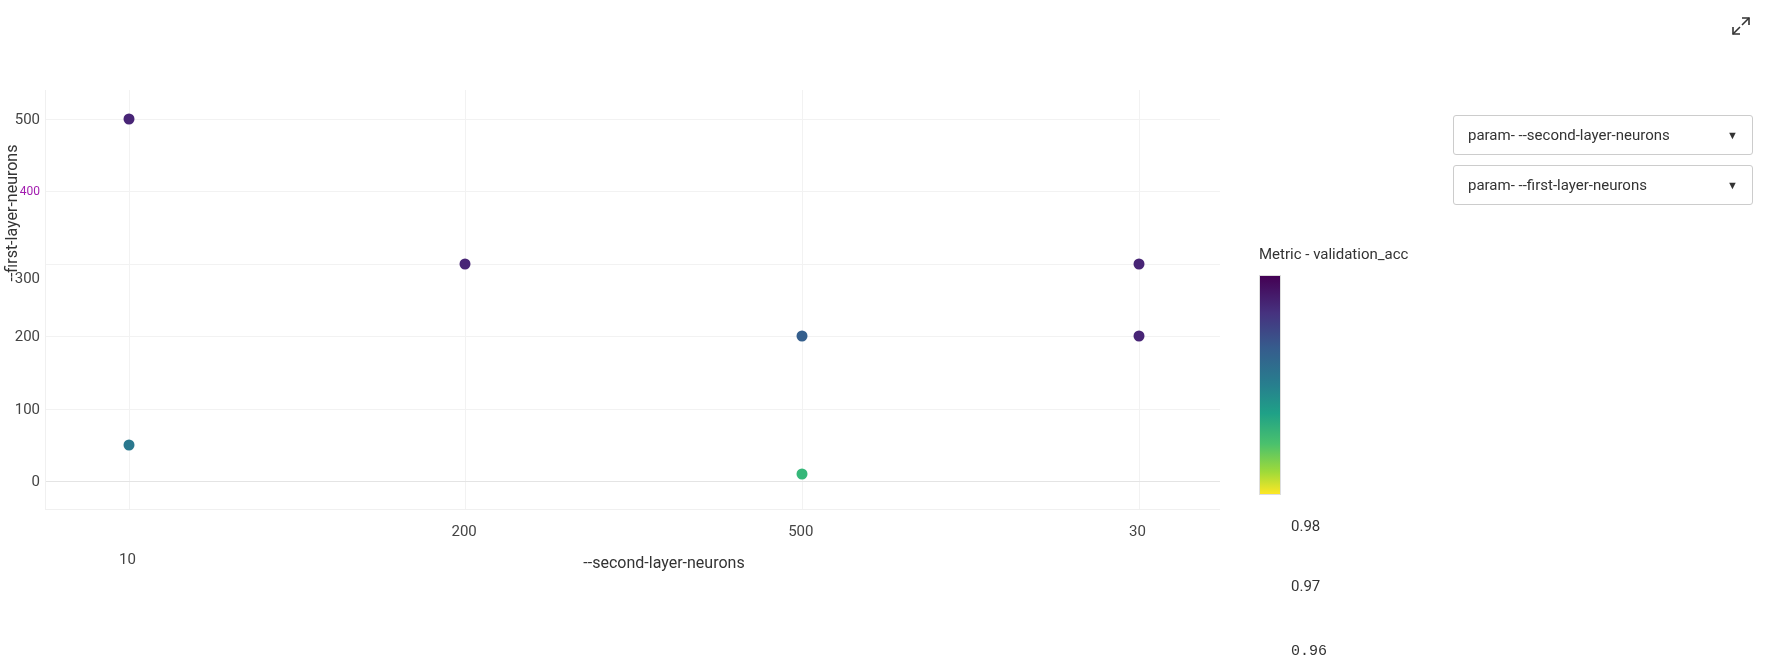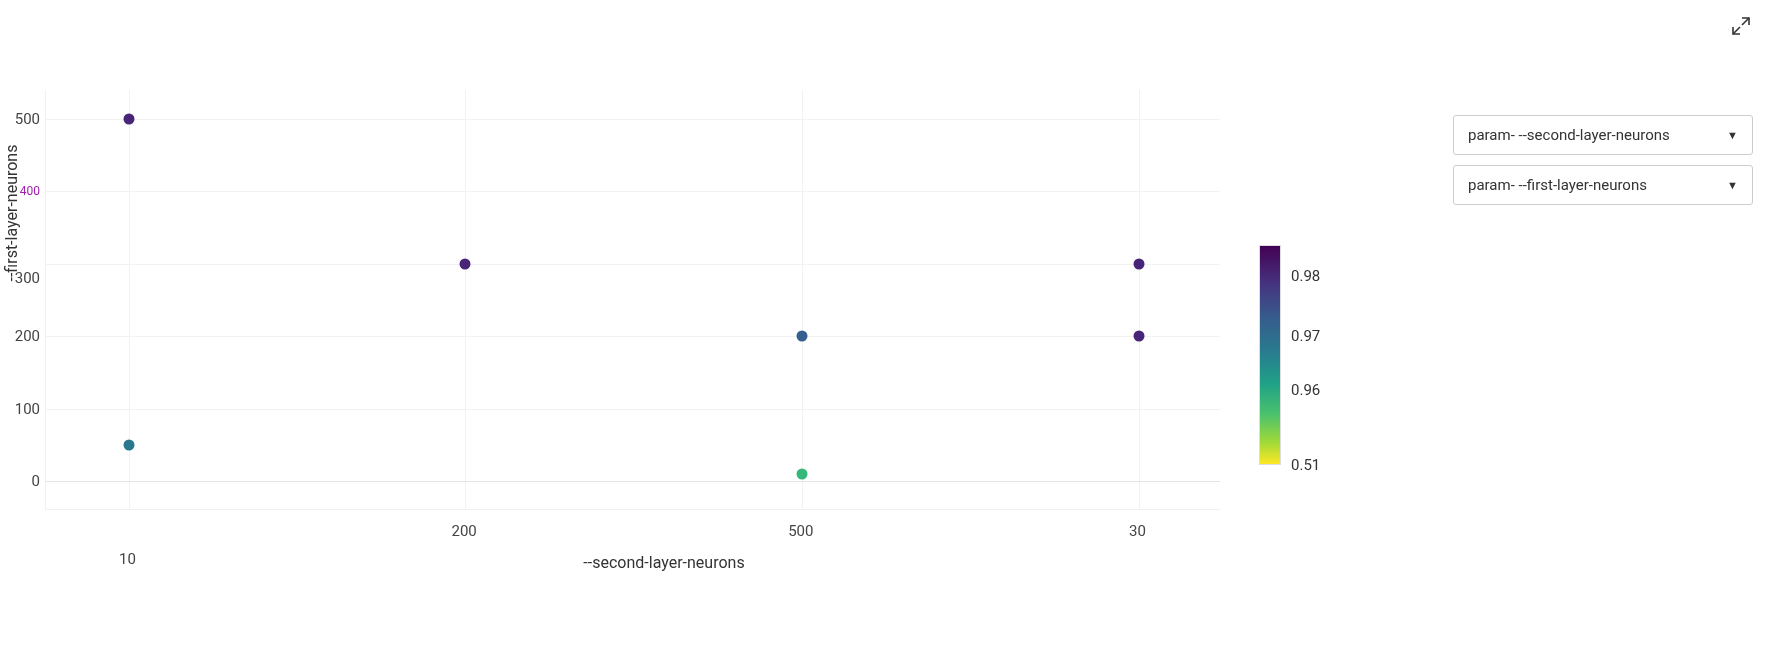--- a/index.html
+++ b/index.html
@@ -94,21 +94,21 @@
       top: 245px;
       width: 270px;
     }
     .colorbar-title {
       font-size: 15px;
       color: #333;
       margin-bottom: 12px;
     }
     .colorbar-wrap {
       display: flex;
-      align-items: flex-start;
+      align-items: flex-end;
     }
     .colorbar {
       width: 22px;
       height: 220px;
       background: linear-gradient(to bottom,
         #440154 0%,
         #46327f 17%,
         #365c8d 33%,
         #277f8e 50%,
         #1fa187 63%,
@@ -145,26 +145,27 @@
 <div class="dropdown" style="top:115px">
   <span>param- --second-layer-neurons</span>
   <span class="caret">▼</span>
 </div>
 <div class="dropdown" style="top:165px">
   <span>param- --first-layer-neurons</span>
   <span class="caret">▼</span>
 </div>
 
 <div class="colorbar-container">
+  <div class="colorbar-title">Metric - validation_acc</div>
   <div class="colorbar-wrap">
     <div class="colorbar"></div>
     <div class="colorbar-ticks" id="cbar-ticks">
         <div class="cbar-tick" style="top: 31.4286px;">0.98</div>
         <div class="cbar-tick" style="top: 91px;">0.97</div>
-        <div class="cbar-tick" style="top: 145px;">0.96</div>
+        <div class="cbar-tick" style="top: 156px; font-family: Liberation Mono, monospace;">0.96</div>
         <div class="cbar-tick" style="top: 220px;">0.51</div>
       </div>
   </div>
 </div>
 
 <div class="chart-container">
   <div class="plot-area" id="plot">
       <div class="grid-v" style="left: 82.5px;"></div>
       <div class="grid-v" style="left: 419.167px;"></div>
       <div class="grid-v" style="left: 755.833px;"></div>

